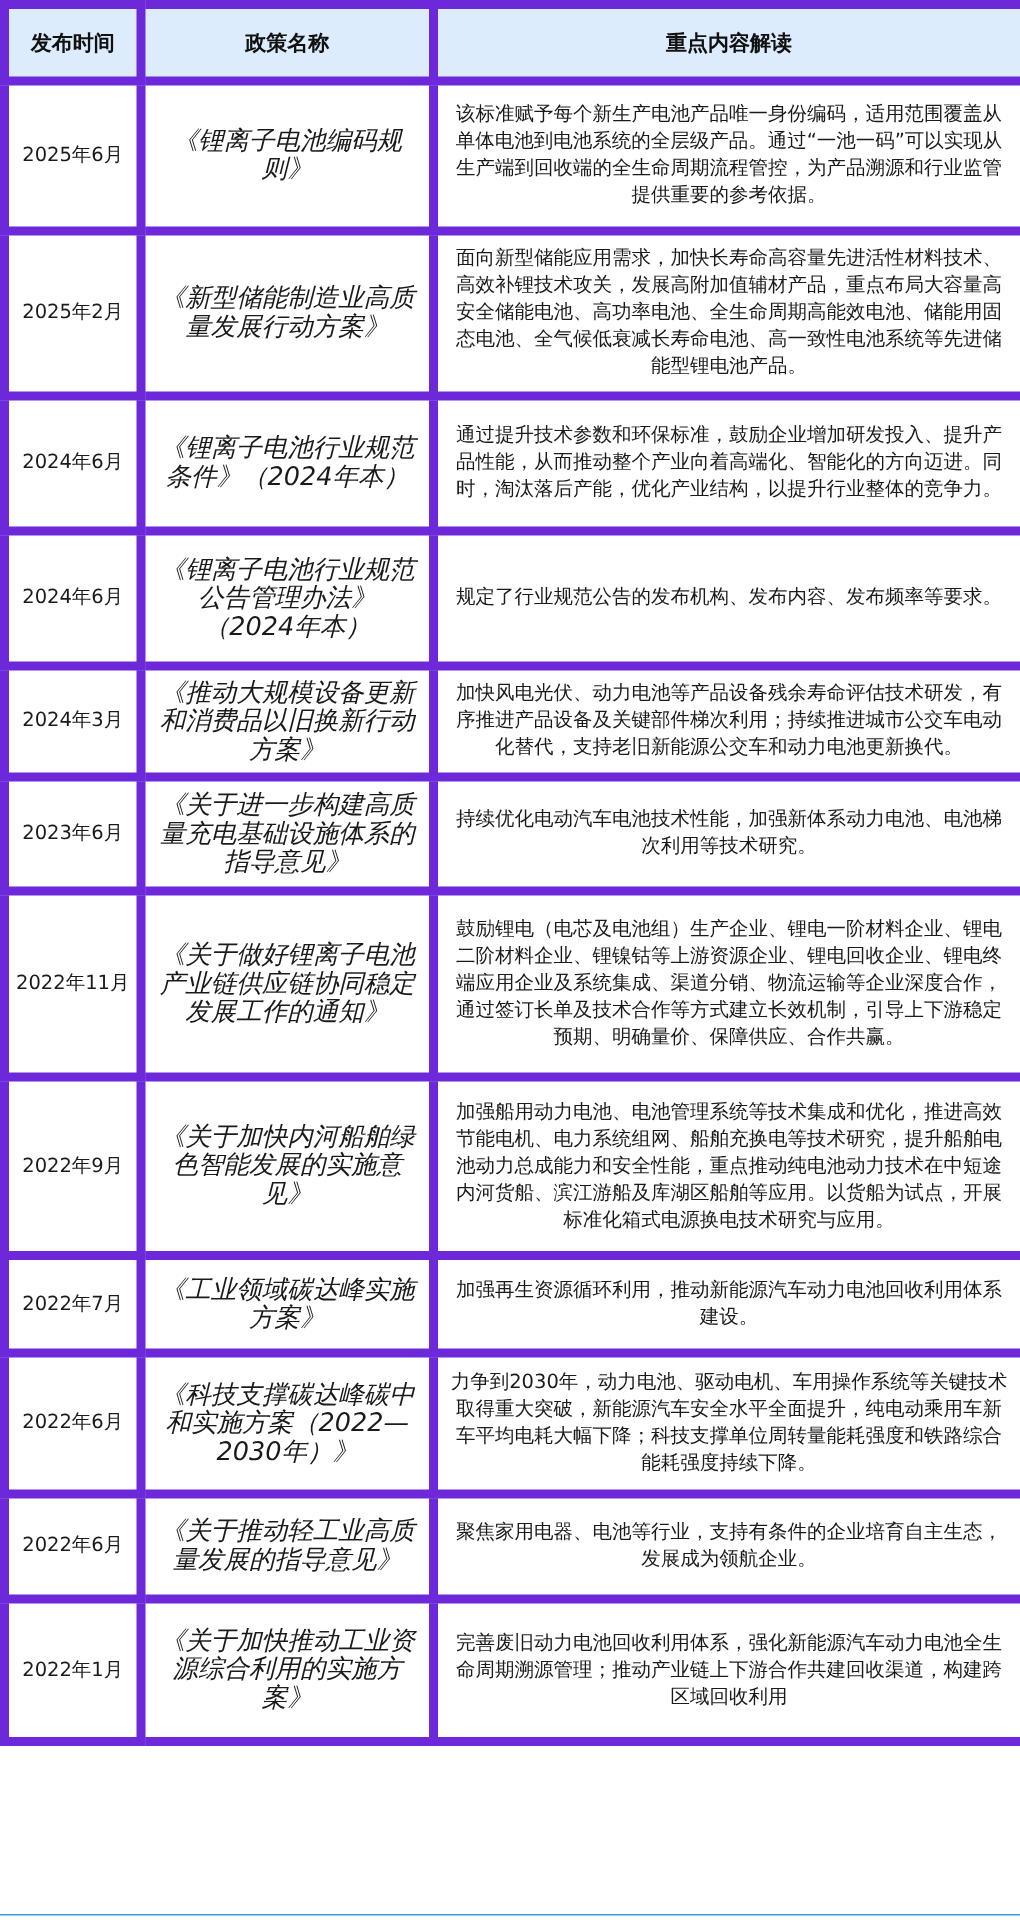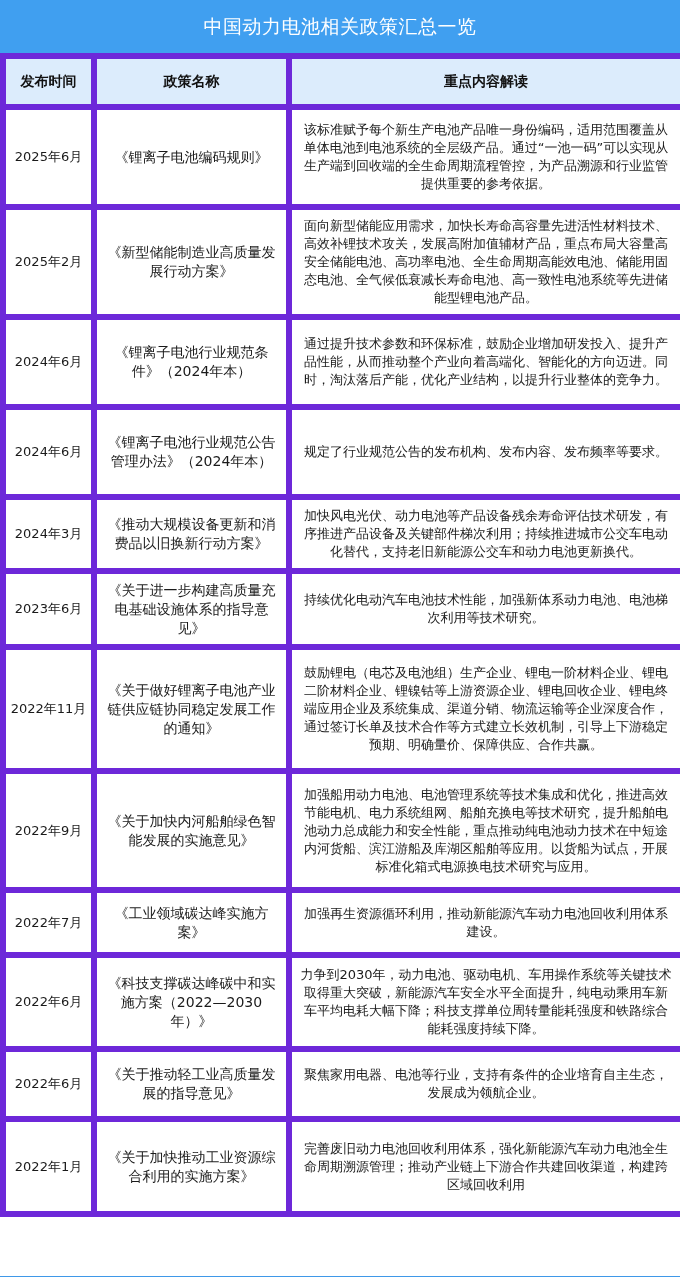--- a/index.html
+++ b/index.html
@@ -12,29 +12,28 @@
     font-size: 19px; letter-spacing: 0.5px;
   }
   table { border-collapse: collapse; width: 680px; table-layout: fixed; }
   col.c1 { width: 91px; }
   col.c2 { width: 195px; }
   col.c3 { width: 394px; }
   th, td { border: 6px solid #6d28d9; text-align: center; vertical-align: middle; padding: 0 4px; }
   th { background: #dcecfc; height: 45px; font-size: 14px; font-weight: bold; color: #111; }
   td { font-size: 13px; line-height: 18px; color: #1a1a1a; }
   td.date { font-size: 13px; }
-  td.name { font-size: 14px; line-height: 19px; padding: 0 6px; }
+  td.name { font-size: 17px; line-height: 19px; padding: 0 6px; font-style: italic; }
   td.content { padding: 0 8px; }
   .footer-line { position: absolute; left: 0; right: 0; top: 1276px; height: 4px; border-top: 1px solid #3f98e8; }
 </style>
 </head>
 <body>
 
 <div class="wrap">
-  <div class="title">中国动力电池相关政策汇总一览</div>
   <table>
     <colgroup>
         <col class="c1">
         <col class="c2">
         <col class="c3">
       </colgroup>
     <thead>
       <tr>
         <th>发布时间</th>
         <th>政策名称</th>

